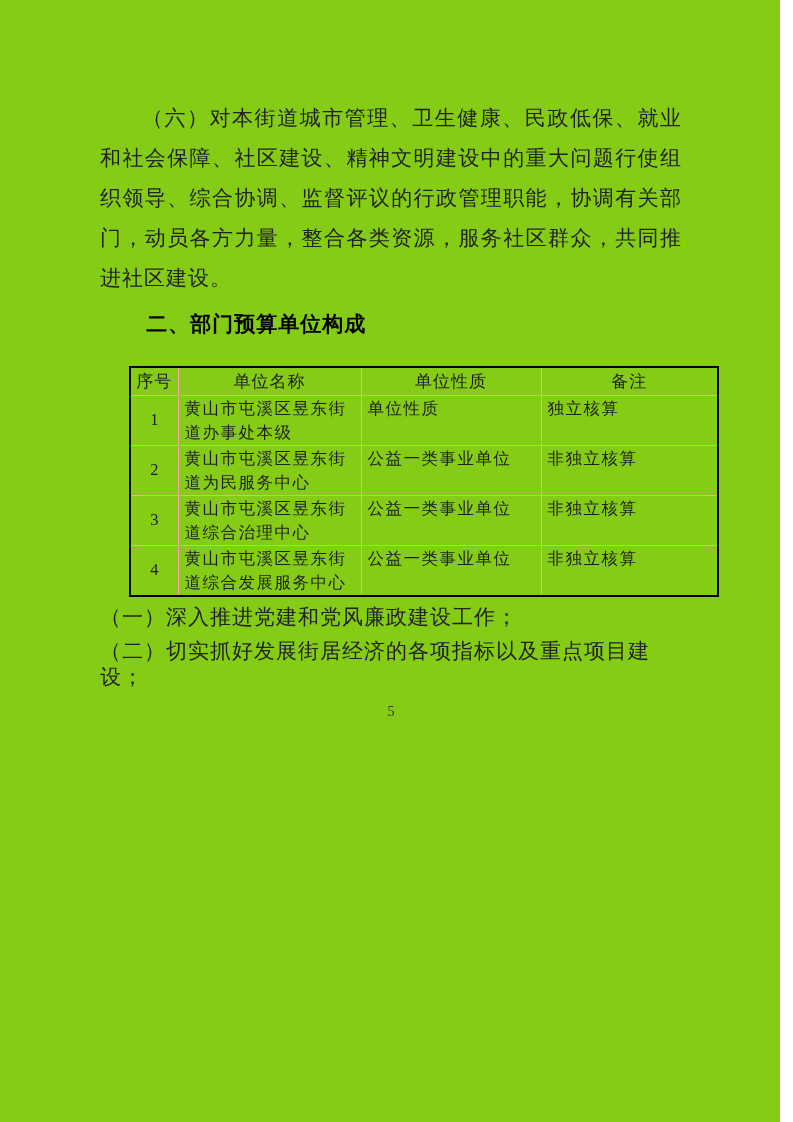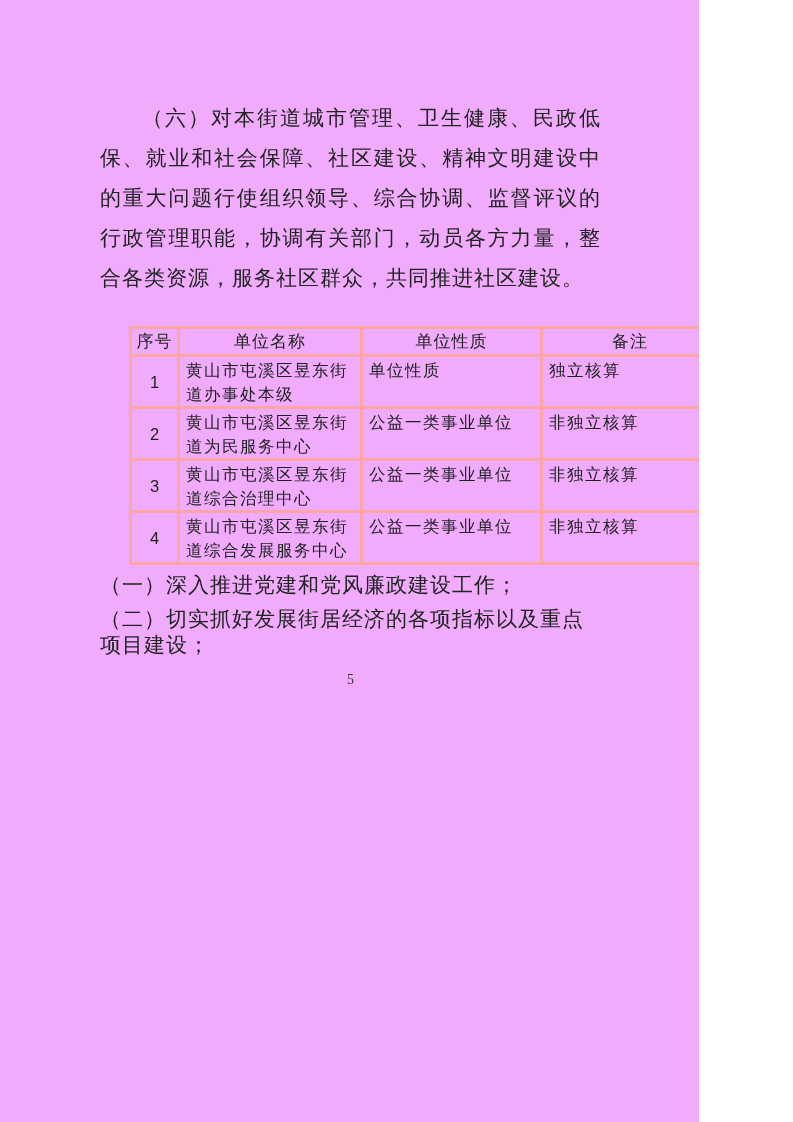--- a/index.html
+++ b/index.html
@@ -1,21 +1,21 @@
 <!DOCTYPE html>
 <html><head>
 <meta charset="utf-8">
 <style>
   * { margin: 0; padding: 0; box-sizing: border-box; }
   html, body { background: #ffffff; }
   .page {
     position: relative;
-    width: 699px;
+    width: 780px;
     height: 1122px;
-    background: #f0abfc;
+    background: #84cc16;
     padding: 98px 98px 0 100px;
     font-family: "Liberation Serif", "DejaVu Serif", serif;
     color: #1f1f1f;
     overflow: hidden;
   }
   .para {
     font-size: 21px;
     text-align: justify;
     text-align-last: left;
     text-indent: 2em;
@@ -38,22 +38,22 @@
   .sec-heading.h3 { margin-top: 32px; }
   table.units {
     border-collapse: collapse;
     margin-top: 28px;
     margin-left: 29px;
     width: 588px;
     table-layout: fixed;
     border: 2px solid #000;
   }
   table.units th, table.units td {
-    border: 3px solid #fca5a5;
-    font-family: Liberation Sans, sans-serif;
+    border: 1px solid #fca5a5;
+    font-family: Liberation Serif, serif;
     color: #1f1f1f;
   }
   table.units th {
     height: 28px;
     font-weight: normal;
     font-size: 17px;
     text-align: center;
     vertical-align: middle;
     letter-spacing: 1px;
   }
@@ -90,20 +90,21 @@
     color: #333;
   }
 </style>
 </head>
 <body>
 
 <div class="page">
 
   <p class="para first">（六）对本街道城市管理、卫生健康、民政低保、就业和社会保障、社区建设、精神文明建设中的重大问题行使组织领导、综合协调、监督评议的行政管理职能，协调有关部门，动员各方力量，整合各类资源，服务社区群众，共同推进社区建设。</p>
 
+  <h2 class="sec-heading h2">二、部门预算单位构成</h2>
 
 
   <table class="units">
     <colgroup>
       <col class="col-index">
         <col class="col-name">
         <col class="col-type">
         <col class="col-note">
     </colgroup>
     <thead>

